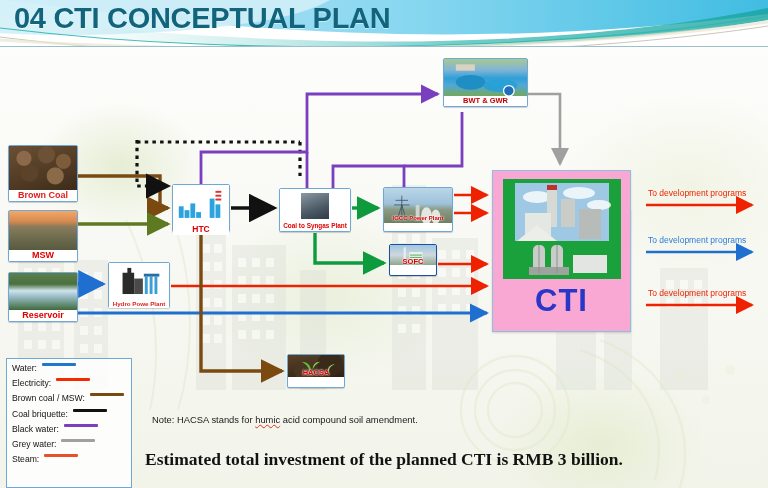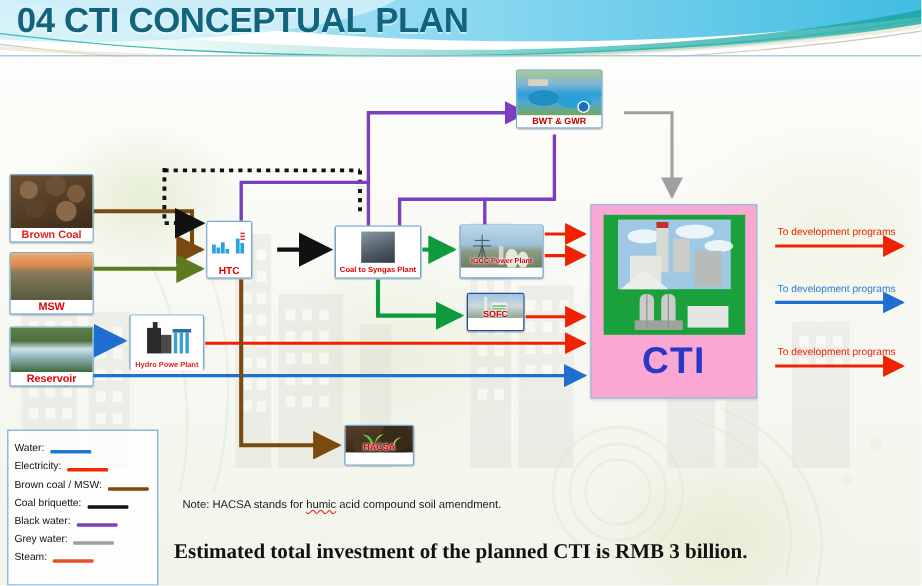--- a/index.html
+++ b/index.html
@@ -58,29 +58,29 @@
 
   
   #node-brown-coal{left:8px;top:145px;width:70px;height:57px;}
   #node-brown-coal .cap{font-size:9px;color:#e02020;}
   #node-msw{left:8px;top:210px;width:70px;height:52px;}
   #node-msw .cap{font-size:9px;}
   #node-reservoir{left:8px;top:272px;width:70px;height:50px;}
   #node-reservoir .cap{font-size:9px;}
   #node-hydro{left:108px;top:262px;width:62px;height:46px;}
   #node-hydro .cap{font-size:6.2px;color:#e02020;}
-  #node-htc{left:172px;top:184px;width:38px;height:48px;}
+  #node-htc{left:172px;top:184px;width:58px;height:48px;}
   #node-htc .cap{font-size:8.5px;}
   #node-syngas{left:279px;top:188px;width:72px;height:44px;}
   #node-syngas .cap{font-size:6.4px;}
   #node-igcc{left:383px;top:187px;width:70px;height:45px;}
   #node-igcc .cap{font-size:6px;position:relative;top:-9px;background:transparent;text-shadow:0 0 2px #fff,0 0 2px #fff;}
   #node-sofc{left:389px;top:244px;width:48px;height:32px;border-color:#1f4e9c;}
   #node-sofc .cap{font-size:7.5px;position:relative;top:-8px;background:transparent;text-shadow:0 0 2px #fff,0 0 2px #fff;}
-  #node-bwt{left:430px;top:58px;width:72px;height:49px;}
+  #node-bwt{left:443px;top:58px;width:85px;height:49px;}
   #node-bwt .cap{font-size:7.5px;color:#c00000;}
   #node-hacsa{left:287px;top:354px;width:58px;height:34px;}
   #node-hacsa .cap{font-size:7.5px;position:relative;top:-9px;background:transparent;text-shadow:0 0 2px #fff,0 0 2px #fff;}
 
   
   #node-cti{
     position:absolute;left:492px;top:170px;width:139px;height:162px;
     background:#f9a8d4;border:1px solid #8fbfe0;box-sizing:border-box;
     box-shadow:0 1px 2px rgba(0,0,0,.15);z-index:30;
     display:flex;flex-direction:column;align-items:center;
@@ -101,21 +101,21 @@
   #dev2{left:648px;top:235px;color:#2a7ddb;}
   #dev3{left:648px;top:288px;color:#ee2200;}
 
   
   .legend{
     position:absolute;left:6px;top:358px;width:126px;height:130px;
     background:rgba(255,255,255,.82);
     border:1px solid #6fa8d6;box-sizing:border-box;
     padding:4px 5px 0 5px;z-index:40;overflow:hidden;
   }
-  .legend-row{display:flex;align-items:flex-end;height:15.2px;}
+  .legend-row{display:flex;align-items:flex-start;height:15.2px;}
   .legend-row .lk{font-size:8.6px;color:#111;white-space:nowrap;
     font-family:"Liberation Sans",sans-serif;}
   .legend-row .swatch{height:3px;width:34px;margin-left:5px;border-radius:1px;}
 
   
   .note{position:absolute;left:152px;top:414px;font-size:9.4px;color:#1a1a1a;
     z-index:40;font-family:"Liberation Sans",sans-serif;}
   .squiggle{
     border-bottom:2px solid transparent;
     text-decoration:underline;text-decoration-color:#e03030;

